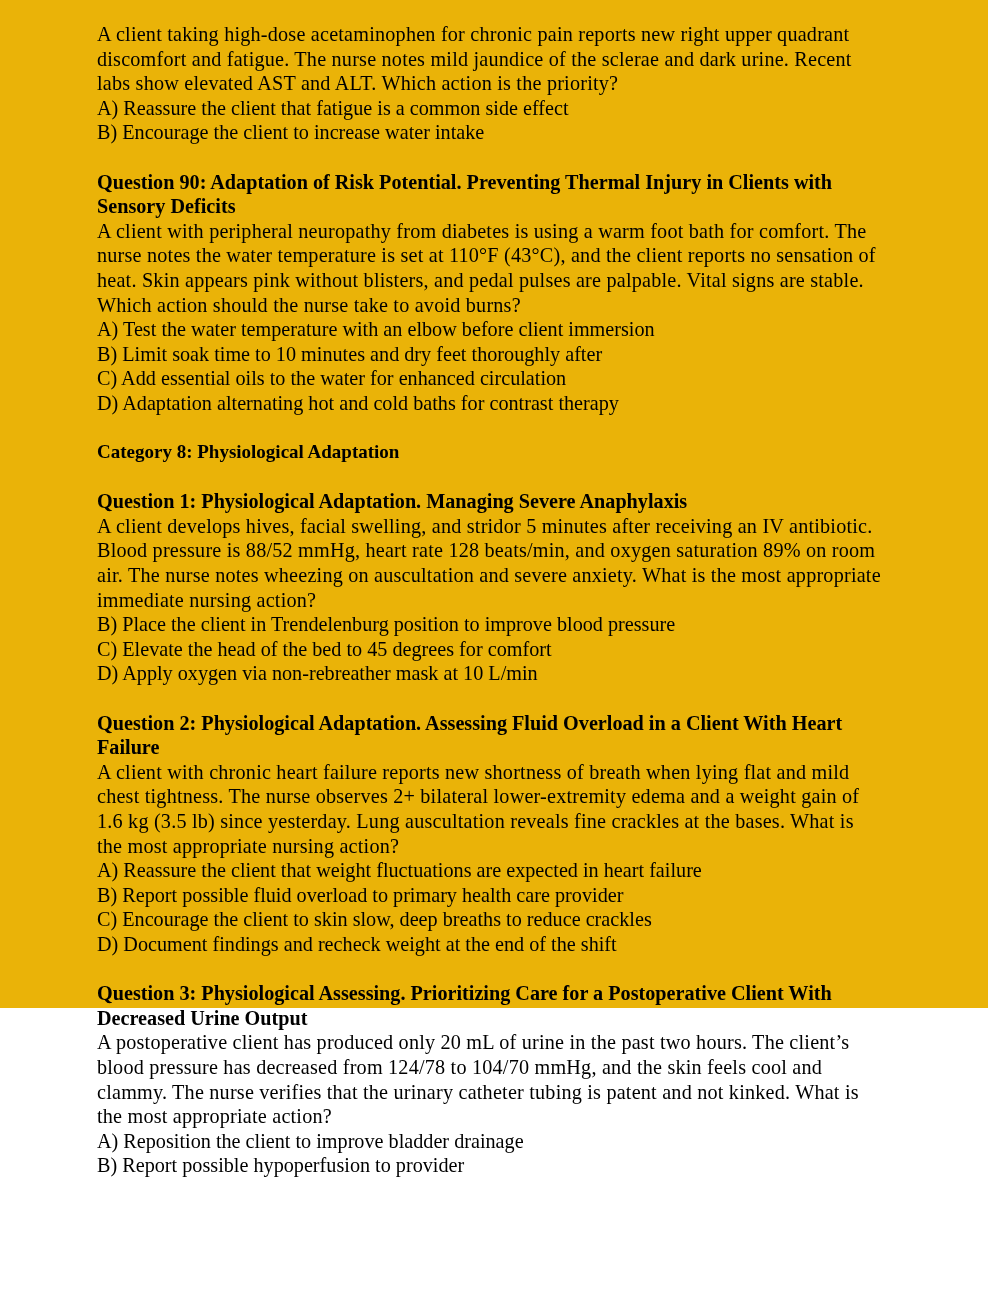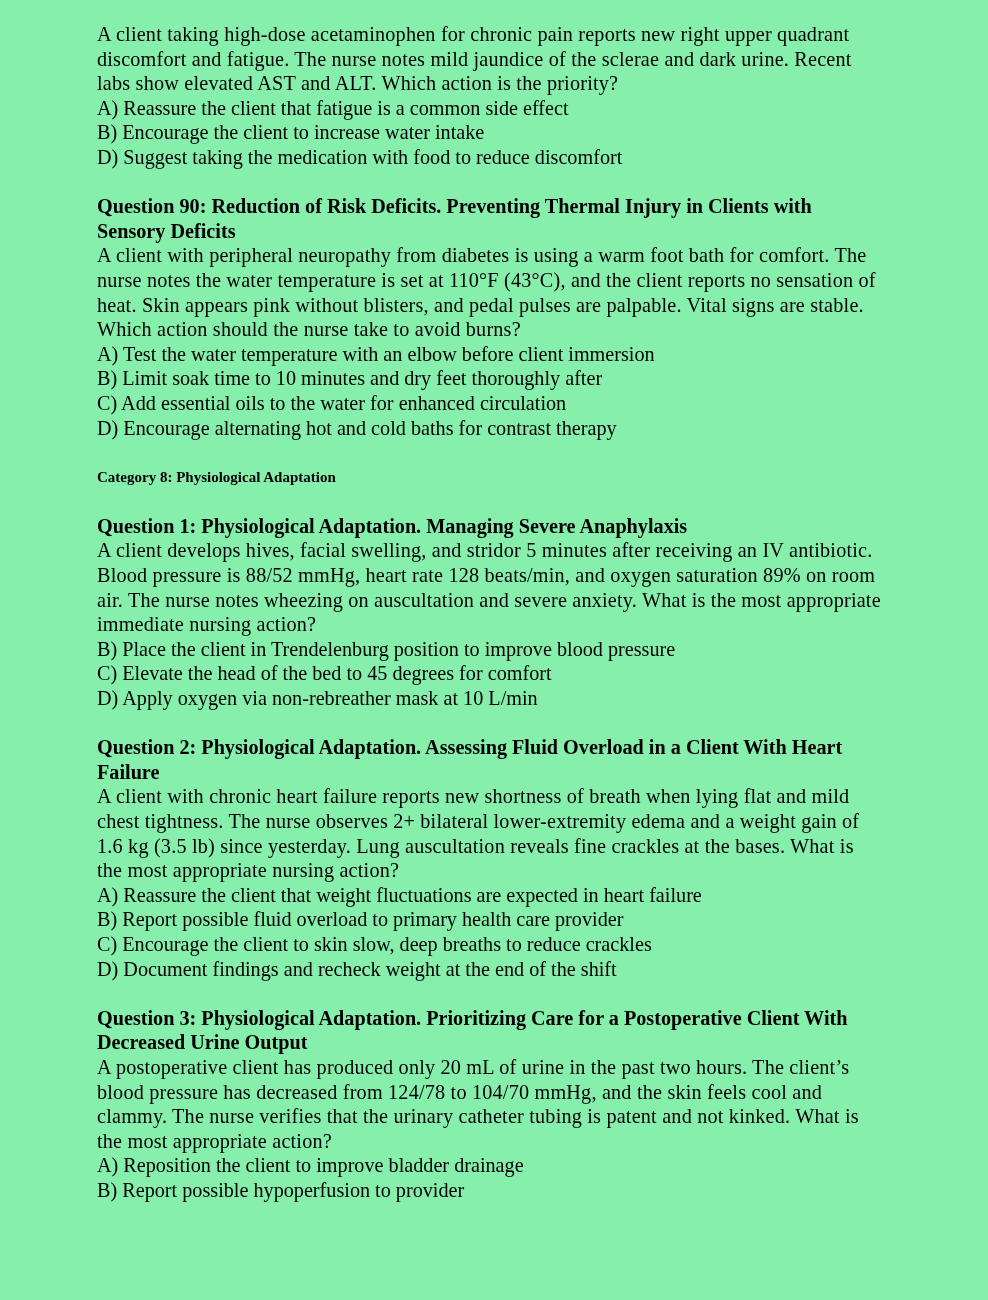--- a/index.html
+++ b/index.html
@@ -10,42 +10,42 @@
   body {
     width: 988px;
     height: 1300px;
     font-family: "Liberation Serif", "DejaVu Serif", serif;
     color: #000000;
     overflow: hidden;
   }
   .page {
     box-sizing: border-box;
     width: 988px;
-    height: 1300px;
+    height: 1008px;
     padding: 22px 108px 0 97px;
-    background: #86efac;
+    background: #eab308;
   }
   .block {
     width: 784px;
   }
   .para {
     font-size: 20.2px;
     line-height: 24.6px;
     text-align: left;
     margin: 0;
     letter-spacing: 0.01em;
   }
   .heading {
     font-size: 20.2px;
     line-height: 24.6px;
     font-weight: bold;
     margin: 0;
   }
   .section-heading {
-    font-size: 15px;
+    font-size: 19px;
     line-height: 24.6px;
     font-weight: bold;
     margin: 0;
   }
   .opt {
     font-size: 20.2px;
     line-height: 24.6px;
     margin: 0;
     white-space: nowrap;
   }
@@ -58,32 +58,31 @@
 </style>
 </head>
 <body>
 
 <div class="page">
 
   <div class="block">
     <p class="para stem">A client taking high-dose acetaminophen for chronic pain reports new right upper quadrant discomfort and fatigue. The nurse notes mild jaundice of the sclerae and dark urine. Recent labs show elevated AST and ALT. Which action is the priority?</p>
     <p class="opt">A) Reassure the client that fatigue is a common side effect</p>
     <p class="opt">B) Encourage the client to increase water intake</p>
-    <p class="opt">D) Suggest taking the medication with food to reduce discomfort</p>
   </div>
 
   <div class="gap"></div>
 
   <div class="block">
-    <p class="heading">Question 90: Reduction of Risk Deficits. Preventing Thermal Injury in Clients with Sensory Deficits</p>
+    <p class="heading">Question 90: Adaptation of Risk Potential. Preventing Thermal Injury in Clients with Sensory Deficits</p>
     <p class="para stem">A client with peripheral neuropathy from diabetes is using a warm foot bath for comfort. The nurse notes the water temperature is set at 110°F (43°C), and the client reports no sensation of heat. Skin appears pink without blisters, and pedal pulses are palpable. Vital signs are stable. Which action should the nurse take to avoid burns?</p>
     <p class="opt">A) Test the water temperature with an elbow before client immersion</p>
     <p class="opt">B) Limit soak time to 10 minutes and dry feet thoroughly after</p>
     <p class="opt">C) Add essential oils to the water for enhanced circulation</p>
-    <p class="opt">D) Encourage alternating hot and cold baths for contrast therapy</p>
+    <p class="opt">D) Adaptation alternating hot and cold baths for contrast therapy</p>
   </div>
 
   <div class="gap"></div>
 
   <div class="block">
     <p class="section-heading">Category 8: Physiological Adaptation</p>
   </div>
 
   <div class="gap"></div>
 
@@ -102,19 +101,19 @@
     <p class="para stem">A client with chronic heart failure reports new shortness of breath when lying flat and mild chest tightness. The nurse observes 2+ bilateral lower-extremity edema and a weight gain of 1.6 kg (3.5 lb) since yesterday. Lung auscultation reveals fine crackles at the bases. What is the most appropriate nursing action?</p>
     <p class="opt">A) Reassure the client that weight fluctuations are expected in heart failure</p>
     <p class="opt">B) Report possible fluid overload to primary health care provider</p>
     <p class="opt">C) Encourage the client to skin slow, deep breaths to reduce crackles</p>
     <p class="opt">D) Document findings and recheck weight at the end of the shift</p>
   </div>
 
   <div class="gap"></div>
 
   <div class="block">
-    <p class="heading">Question 3: Physiological Adaptation. Prioritizing Care for a Postoperative Client With Decreased Urine Output</p>
+    <p class="heading">Question 3: Physiological Assessing. Prioritizing Care for a Postoperative Client With Decreased Urine Output</p>
     <p class="para stem">A postoperative client has produced only 20 mL of urine in the past two hours. The client’s blood pressure has decreased from 124/78 to 104/70 mmHg, and the skin feels cool and clammy. The nurse verifies that the urinary catheter tubing is patent and not kinked. What is the most appropriate action?</p>
     <p class="opt">A) Reposition the client to improve bladder drainage</p>
     <p class="opt">B) Report possible hypoperfusion to provider</p>
   </div>
 
 </div>
 
 </body></html>

